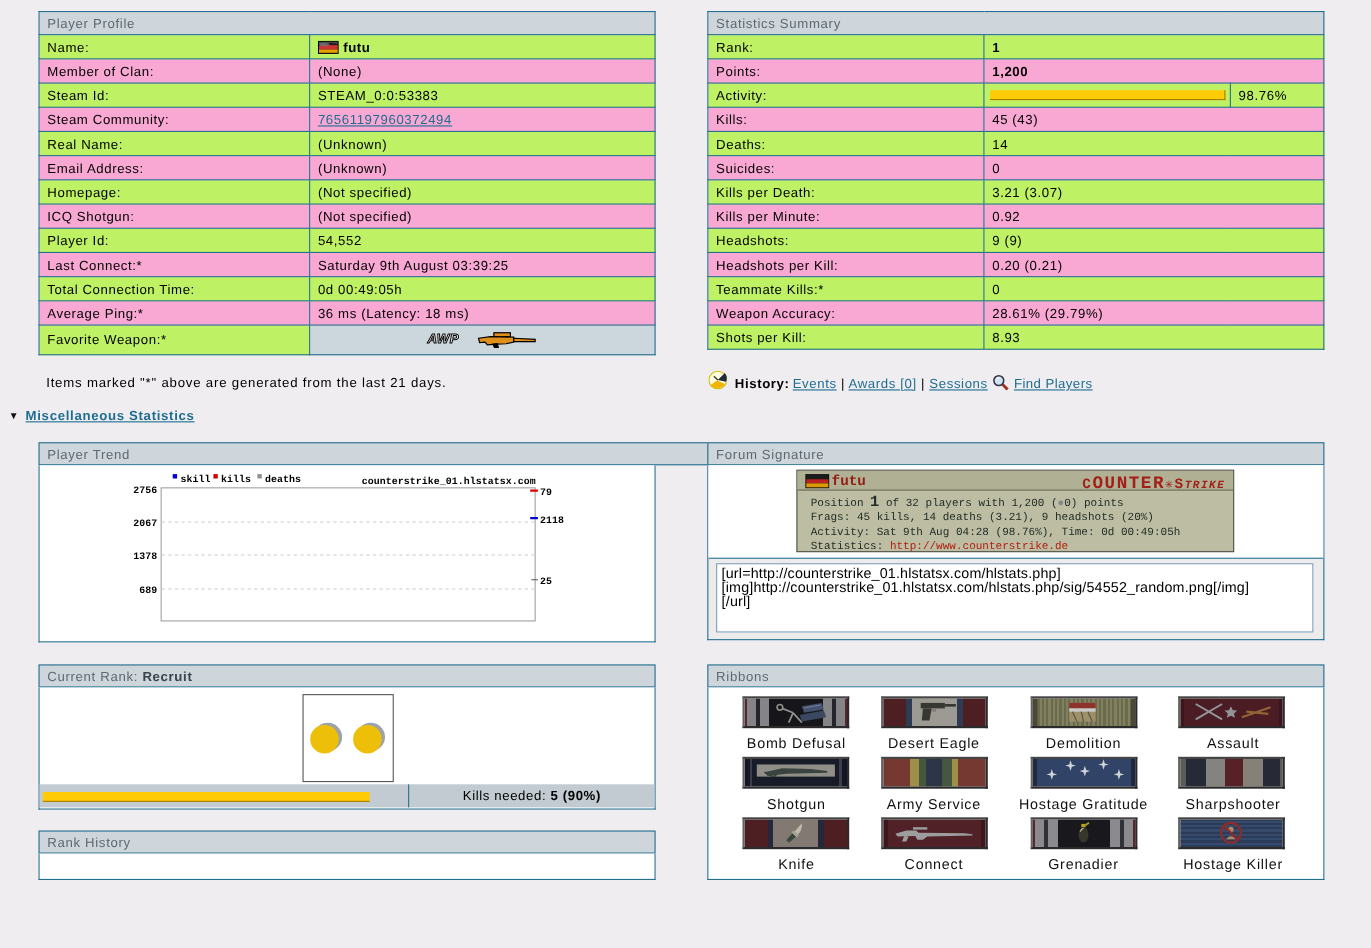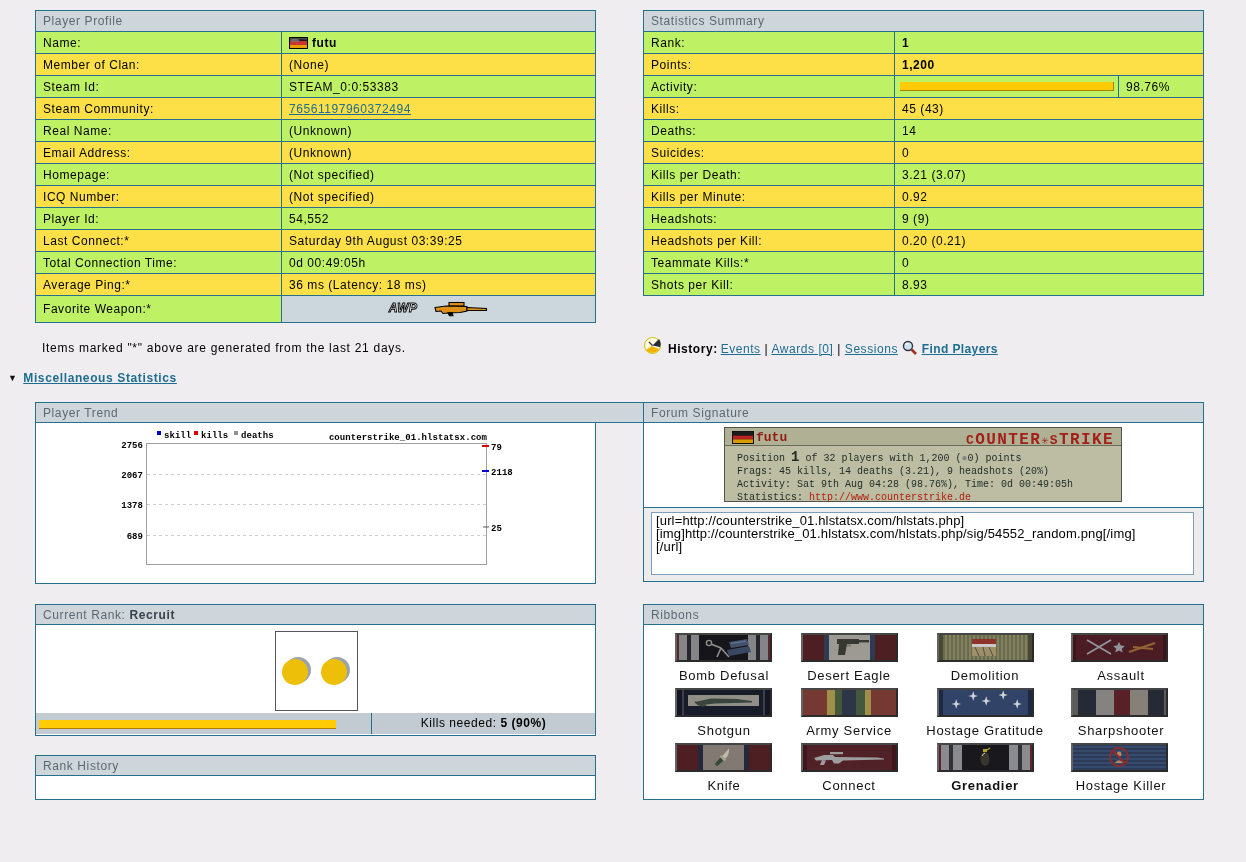--- a/index.html
+++ b/index.html
@@ -1,20 +1,20 @@
 <!DOCTYPE html>
 <html><head>
 <meta charset="utf-8">
 <style>
 html,body{margin:0;padding:0;}
 body{width:1246px;height:862px;background:#efedf0;font-family:"Liberation Sans",sans-serif;font-size:12px;color:#000;position:relative;overflow:hidden;}
 .abs{position:absolute;}
 table.t{border-collapse:collapse;table-layout:fixed;}
 table.t td{border:1px solid #26708f;font-size:12px;letter-spacing:0.55px;padding:0 0 0 7px;height:21px;background:#bef264;}
-table.t tr.alt td{background:#fde047;}
+table.t tr.alt td{background:#f9a8d4;}
 table.t td.hdr{background:#ced5db;color:#5d6972;letter-spacing:0.6px;height:20px;}
 a.lnk{color:#1d6d90;text-decoration:underline;}
 .bx-hdr{position:absolute;background:#ced5db;color:#5d6972;border:1px solid #26708f;letter-spacing:0.6px;line-height:20px;padding-left:7px;box-sizing:border-box;}
 .bx-body{position:absolute;background:#fff;border:1px solid #26708f;border-top:none;box-sizing:border-box;}
 .rimg{position:absolute;width:93px;height:25px;border:2px solid #2e2e2e;border-top-color:#4a4a4a;border-left-color:#6a6a6a;overflow:hidden;filter:saturate(0.78) brightness(0.93);}
 .rimg svg{position:absolute;left:0;top:0;}
 .rlab{position:absolute;width:160px;text-align:center;font-size:13px;letter-spacing:0.7px;color:#111;}
 </style>
 </head>
 <body>
@@ -58,21 +58,21 @@
       </tr>
 <tr class="alt">
         <td>Email Address:</td>
         <td>(Unknown)</td>
       </tr>
 <tr>
         <td>Homepage:</td>
         <td>(Not specified)</td>
       </tr>
 <tr class="alt">
-        <td>ICQ Number:</td>
+        <td>ICQ Shotgun:</td>
         <td>(Not specified)</td>
       </tr>
 <tr>
         <td>Player Id:</td>
         <td>54,552</td>
       </tr>
 <tr class="alt">
         <td>Last Connect:*</td>
         <td>Saturday 9th August 03:39:25</td>
       </tr>
@@ -150,20 +150,24 @@
         <td>Headshots:</td>
         <td colspan="2">9 (9)</td>
       </tr>
 <tr class="alt">
         <td>Headshots per Kill:</td>
         <td colspan="2">0.20 (0.21)</td>
       </tr>
 <tr>
         <td>Teammate Kills:*</td>
         <td colspan="2">0</td>
+      </tr>
+<tr class="alt">
+        <td>Weapon Accuracy:</td>
+        <td colspan="2">28.61% (29.79%)</td>
       </tr>
 <tr>
         <td>Shots per Kill:</td>
         <td colspan="2">8.93</td>
       </tr>
 </tbody>
   </table>
 
 <div class="abs" style="left:42px;top:341px;letter-spacing:0.72px;">Items marked "*" above are generated from the last 21 days.</div>
 
@@ -174,21 +178,21 @@
   <path d="M2 13 A 8 8 0 0 0 15 12 L8 9 Z" fill="#f0b400"></path>
   <path d="M8.5 8.5 L5 5" stroke="#333" stroke-width="1.2"></path>
 </svg>
 <span style="margin-left:24px;font-weight:bold;">History:</span>
 <span style="margin-left:-1px;"><a class="lnk" href="#">Events</a> | <a class="lnk" href="#">Awards [0]</a> | <a class="lnk" href="#">Sessions</a></span>
 <svg width="16" height="16" style="vertical-align:-3px;margin-left:0px;">
   <circle cx="6" cy="6" r="4.5" fill="#cfe4f2" stroke="#334" stroke-width="1.4"></circle>
   <path d="M9.5 9.5 L14 14" stroke="#a03020" stroke-width="2.6"></path>
   <path d="M4 4.5 A 3 3 0 0 1 6.5 3.5" stroke="#fff" stroke-width="1.2" fill="none"></path>
 </svg>
-<a class="lnk" href="#" style="font-weight:bold;letter-spacing:0.4px;">Find Players</a>
+<a class="lnk" href="#" style="font-weight:normal;letter-spacing:0.4px;">Find Players</a>
 </div>
 
 <div class="abs" style="left:8px;top:371px;">
 <span style="font-size:9px;color:#111;vertical-align:1px;">▼</span>
 <a class="lnk" href="#" style="font-weight:bold;letter-spacing:0.62px;margin-left:3px;">Miscellaneous Statistics</a>
 </div>
 
 <div class="bx-hdr" style="left:35px;top:402px;width:609px;height:21px;">Player Trend</div>
 <div class="bx-body" style="left:35px;top:423px;width:561px;height:161px;">
 <svg width="559" height="159">
@@ -226,21 +230,21 @@
 
   <div style="position:absolute;left:80px;top:4px;width:396px;height:73px;background:#bdbda3;border:1px solid #55544a;font-family:'Liberation Mono',monospace;">
     <div style="position:absolute;left:0;top:0;width:100%;height:17px;background:#b0b095;border-bottom:1px solid #6a6a58;"></div>
     <svg width="22" height="13" style="position:absolute;left:7px;top:3px;">
         <rect width="22" height="13" fill="#111"></rect>
         <rect x="1" y="1" width="20" height="3.7" fill="#1c1c1c"></rect>
         <rect x="1" y="4.7" width="20" height="3.7" fill="#b22"></rect>
         <rect x="1" y="8.4" width="20" height="3.6" fill="#d89b00"></rect>
       </svg>
     <div style="position:absolute;left:31px;top:2px;font-weight:bold;font-size:13px;color:#931b12;">futu</div>
-    <div style="position:absolute;right:7px;top:3px;font-weight:bold;font-size:13px;color:#a32019;letter-spacing:1.4px;">C<span style="font-size:16px;">OUNTER</span><span style="font-size:12px;">✳</span>S<span style="font-size:16px;">TRIKE</span></div>
+    <div style="position:absolute;right:7px;top:3px;font-weight:bold;font-size:13px;color:#a32019;letter-spacing:1.4px;">C<span style="font-size:16px;">OUNTER</span><span style="font-size:12px;">✳</span>S<span style="font-size:10px;font-style:italic;">TRIKE</span></div>
     <div style="position:absolute;left:12px;top:23px;font-size:10px;color:#222e26;line-height:13px;white-space:nowrap;letter-spacing:0;">
       Position <span style="font-size:14px;font-weight:bold;">1</span> of 32 players with 1,200 (<span style="color:#888;">●</span>0) points<br>
       Frags: 45 kills, 14 deaths (3.21), 9 headshots (20%)<br>
       Activity: Sat 9th Aug 04:28 (98.76%), Time: 0d 00:49:05h<br>
       Statistics: <span style="color:#b2200f;">http://www.counterstrike.de</span>
     </div>
   </div>
 
   <div style="position:absolute;left:7px;top:89px;width:543px;height:63px;background:#fff;border:1px solid #7f9db9;font-size:13px;letter-spacing:0.15px;line-height:13px;padding:1px 0 0 4px;box-sizing:border-box;white-space:nowrap;overflow:hidden;">[url=http://counterstrike_01.hlstatsx.com/hlstats.php]<br>[img]http://counterstrike_01.hlstatsx.com/hlstats.php/sig/54552_random.png[/img]<br>[/url]</div>
 </div>
@@ -371,21 +375,21 @@
 <div class="rimg" style="left:294px;top:118px;background:linear-gradient(90deg,#6e2430 0 2px,#95959b 2px 10px,#34343e 10px 14px,#95959b 14px 23px,#1a1a20 23px 70px,#95959b 70px 79px,#34343e 79px 83px,#95959b 83px 91px,#6e2430 91px 93px);">
   <svg width="93" height="25">
         <g transform="translate(46,12)">
           <ellipse cx="0" cy="2" rx="4.5" ry="7" fill="#3a3a2e"></ellipse>
           <rect x="-2" y="-8" width="4" height="3" fill="#c8b000"></rect>
           <path d="M2 -7 l3 -2" stroke="#c8b000" stroke-width="1.5"></path>
           <path d="M-3 -1 a5 6 0 0 1 3 -3" stroke="#e8e890" stroke-width="1" fill="none"></path>
         </g>
       </svg>
 </div>
-<div class="rlab" style="left:262px;top:153px;font-weight:bold;">Grenadier</div>
+<div class="rlab" style="left:262px;top:153px;">Grenadier</div>
 <div class="rimg" style="left:428px;top:118px;background:repeating-linear-gradient(0deg,#2b4066 0 2px,#35507e 2px 4px);">
   <svg width="93" height="25">
         <g transform="translate(46,12)">
           <circle cx="0" cy="0" r="9" fill="none" stroke="#b02828" stroke-width="2"></circle>
           <circle cx="0" cy="-3" r="2.5" fill="#c89060"></circle>
           <path d="M-4 6 a4.5 5 0 0 1 8 0 Z" fill="#c89060"></path>
           <path d="M-6.5 -6.5 L6.5 6.5" stroke="#b02828" stroke-width="2"></path>
         </g>
       </svg>
 </div>

